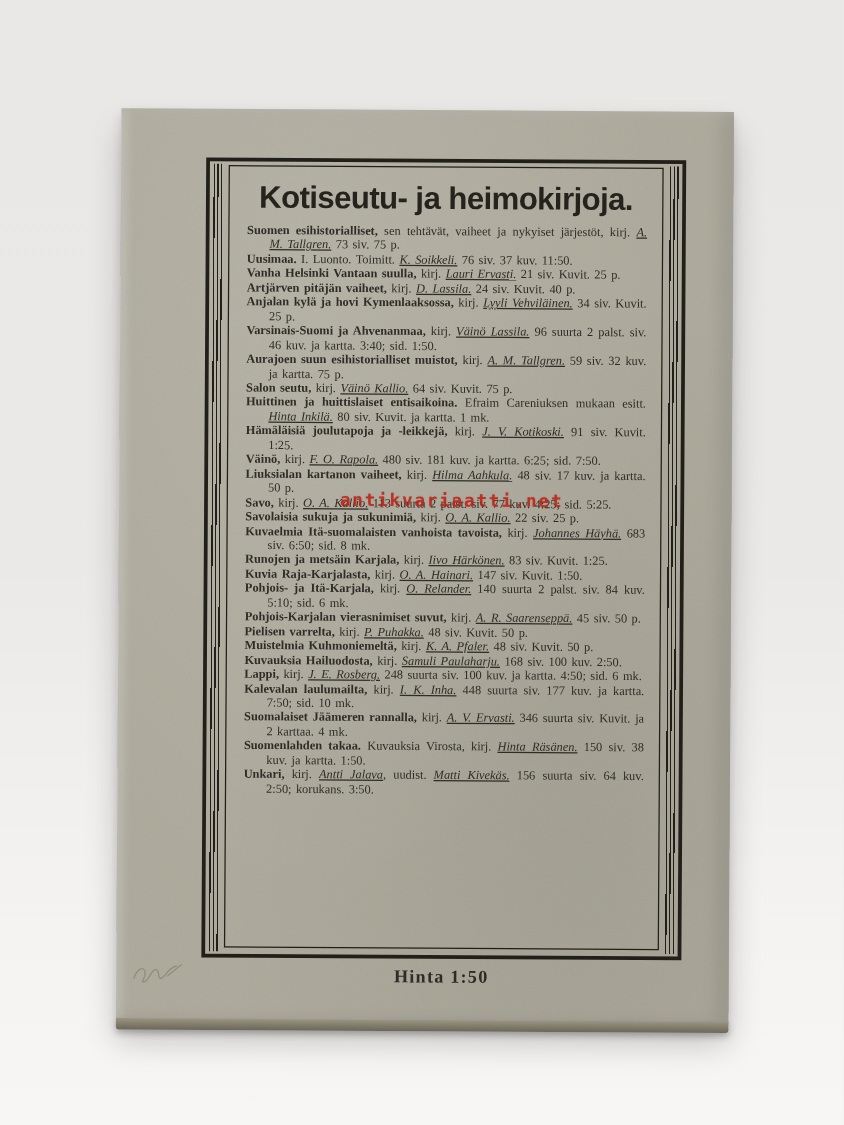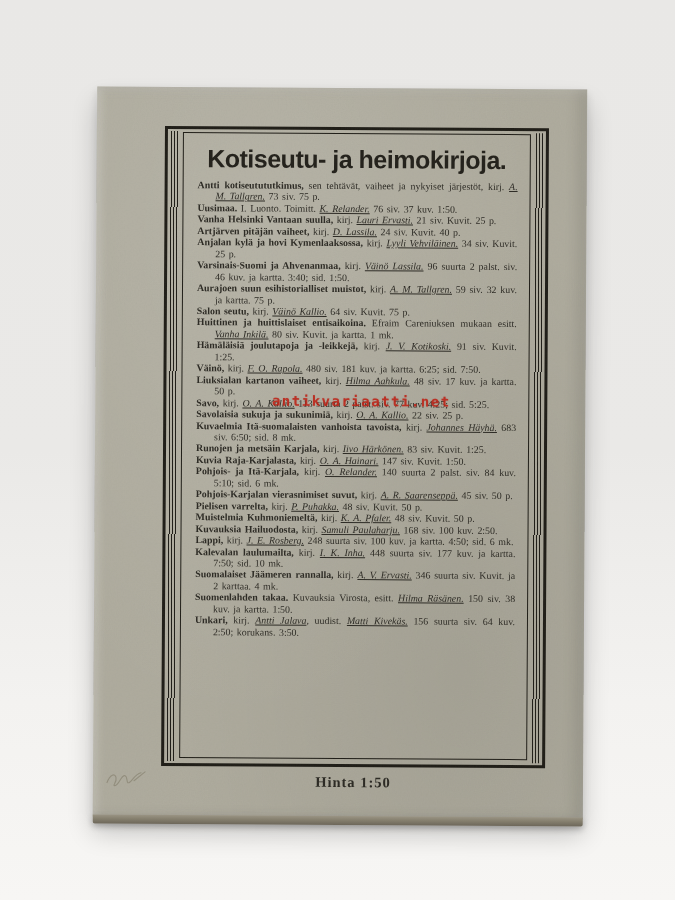--- a/index.html
+++ b/index.html
@@ -78,46 +78,46 @@
 <body>
 
 <div class="book">
 
   <div class="frame">
     <div class="frame-rules left"></div>
     <div class="frame-rules right"></div>
     <div class="frame-inner">
       <div class="cover-title">Kotiseutu- ja heimokirjoja.</div>
       <div class="book-list">
-          <div class="entry"><span class="seg-bold">Antti kotiseutututkimus,</span><span class="seg-regular"> sen tehtävät, vaiheet ja nykyiset järjestöt, kirj. </span><span class="seg-italic">A. M. Tallgren.</span><span class="seg-regular"> 73 siv. 75 p.</span></div>
-          <div class="entry"><span class="seg-bold">Uusimaa.</span><span class="seg-regular"> I. Luonto. Toimitt. </span><span class="seg-italic">K. Relander.</span><span class="seg-regular"> 76 siv. 37 kuv. 1:50.</span></div>
+          <div class="entry"><span class="seg-bold">Suomen esihistorialliset,</span><span class="seg-regular"> sen tehtävät, vaiheet ja nykyiset järjestöt, kirj. </span><span class="seg-italic">A. M. Tallgren.</span><span class="seg-regular"> 73 siv. 75 p.</span></div>
+          <div class="entry"><span class="seg-bold">Uusimaa.</span><span class="seg-regular"> I. Luonto. Toimitt. </span><span class="seg-italic">K. Soikkeli.</span><span class="seg-regular"> 76 siv. 37 kuv. 11:50.</span></div>
           <div class="entry"><span class="seg-bold">Vanha Helsinki Vantaan suulla,</span><span class="seg-regular"> kirj. </span><span class="seg-italic">Lauri Ervasti.</span><span class="seg-regular"> 21 siv. Kuvit. 25 p.</span></div>
           <div class="entry"><span class="seg-bold">Artjärven pitäjän vaiheet,</span><span class="seg-regular"> kirj. </span><span class="seg-italic">D. Lassila.</span><span class="seg-regular"> 24 siv. Kuvit. 40 p.</span></div>
           <div class="entry"><span class="seg-bold">Anjalan kylä ja hovi Kymenlaaksossa,</span><span class="seg-regular"> kirj. </span><span class="seg-italic">Lyyli Vehviläinen.</span><span class="seg-regular"> 34 siv. Kuvit. 25 p.</span></div>
           <div class="entry"><span class="seg-bold">Varsinais-Suomi ja Ahvenanmaa,</span><span class="seg-regular"> kirj. </span><span class="seg-italic">Väinö Lassila.</span><span class="seg-regular"> 96 suurta 2 palst. siv. 46 kuv. ja kartta. 3:40; sid. 1:50.</span></div>
           <div class="entry"><span class="seg-bold">Aurajoen suun esihistorialliset muistot,</span><span class="seg-regular"> kirj. </span><span class="seg-italic">A. M. Tallgren.</span><span class="seg-regular"> 59 siv. 32 kuv. ja kartta. 75 p.</span></div>
           <div class="entry"><span class="seg-bold">Salon seutu,</span><span class="seg-regular"> kirj. </span><span class="seg-italic">Väinö Kallio.</span><span class="seg-regular"> 64 siv. Kuvit. 75 p.</span></div>
-          <div class="entry"><span class="seg-bold">Huittinen ja huittislaiset entisaikoina.</span><span class="seg-regular"> Efraim Careniuksen mukaan esitt. </span><span class="seg-italic">Vanha Inkilä.</span><span class="seg-regular"> 80 siv. Kuvit. ja kartta. 1 mk.</span></div>
+          <div class="entry"><span class="seg-bold">Huittinen ja huittislaiset entisaikoina.</span><span class="seg-regular"> Efraim Careniuksen mukaan esitt. </span><span class="seg-italic">Hinta Inkilä.</span><span class="seg-regular"> 80 siv. Kuvit. ja kartta. 1 mk.</span></div>
           <div class="entry"><span class="seg-bold">Hämäläisiä joulutapoja ja -leikkejä,</span><span class="seg-regular"> kirj. </span><span class="seg-italic">J. V. Kotikoski.</span><span class="seg-regular"> 91 siv. Kuvit. 1:25.</span></div>
           <div class="entry"><span class="seg-bold">Väinö,</span><span class="seg-regular"> kirj. </span><span class="seg-italic">F. O. Rapola.</span><span class="seg-regular"> 480 siv. 181 kuv. ja kartta. 6:25; sid. 7:50.</span></div>
           <div class="entry"><span class="seg-bold">Liuksialan kartanon vaiheet,</span><span class="seg-regular"> kirj. </span><span class="seg-italic">Hilma Aahkula.</span><span class="seg-regular"> 48 siv. 17 kuv. ja kartta. 50 p.</span></div>
           <div class="entry"><span class="seg-bold">Savo,</span><span class="seg-regular"> kirj. </span><span class="seg-italic">O. A. Kallio.</span><span class="seg-regular"> 113 suurta 2 palst. siv. 77 kuv. 4:25; sid. 5:25.</span></div>
           <div class="entry"><span class="seg-bold">Savolaisia sukuja ja sukunimiä,</span><span class="seg-regular"> kirj. </span><span class="seg-italic">O. A. Kallio.</span><span class="seg-regular"> 22 siv. 25 p.</span></div>
           <div class="entry"><span class="seg-bold">Kuvaelmia Itä-suomalaisten vanhoista tavoista,</span><span class="seg-regular"> kirj. </span><span class="seg-italic">Johannes Häyhä.</span><span class="seg-regular"> 683 siv. 6:50; sid. 8 mk.</span></div>
           <div class="entry"><span class="seg-bold">Runojen ja metsäin Karjala,</span><span class="seg-regular"> kirj. </span><span class="seg-italic">Iivo Härkönen.</span><span class="seg-regular"> 83 siv. Kuvit. 1:25.</span></div>
           <div class="entry"><span class="seg-bold">Kuvia Raja-Karjalasta,</span><span class="seg-regular"> kirj. </span><span class="seg-italic">O. A. Hainari.</span><span class="seg-regular"> 147 siv. Kuvit. 1:50.</span></div>
           <div class="entry"><span class="seg-bold">Pohjois- ja Itä-Karjala,</span><span class="seg-regular"> kirj. </span><span class="seg-italic">O. Relander.</span><span class="seg-regular"> 140 suurta 2 palst. siv. 84 kuv. 5:10; sid. 6 mk.</span></div>
           <div class="entry"><span class="seg-bold">Pohjois-Karjalan vierasnimiset suvut,</span><span class="seg-regular"> kirj. </span><span class="seg-italic">A. R. Saarenseppä.</span><span class="seg-regular"> 45 siv. 50 p.</span></div>
           <div class="entry"><span class="seg-bold">Pielisen varrelta,</span><span class="seg-regular"> kirj. </span><span class="seg-italic">P. Puhakka.</span><span class="seg-regular"> 48 siv. Kuvit. 50 p.</span></div>
           <div class="entry"><span class="seg-bold">Muistelmia Kuhmoniemeltä,</span><span class="seg-regular"> kirj. </span><span class="seg-italic">K. A. Pfaler.</span><span class="seg-regular"> 48 siv. Kuvit. 50 p.</span></div>
           <div class="entry"><span class="seg-bold">Kuvauksia Hailuodosta,</span><span class="seg-regular"> kirj. </span><span class="seg-italic">Samuli Paulaharju.</span><span class="seg-regular"> 168 siv. 100 kuv. 2:50.</span></div>
           <div class="entry"><span class="seg-bold">Lappi,</span><span class="seg-regular"> kirj. </span><span class="seg-italic">J. E. Rosberg.</span><span class="seg-regular"> 248 suurta siv. 100 kuv. ja kartta. 4:50; sid. 6 mk.</span></div>
           <div class="entry"><span class="seg-bold">Kalevalan laulumailta,</span><span class="seg-regular"> kirj. </span><span class="seg-italic">I. K. Inha.</span><span class="seg-regular"> 448 suurta siv. 177 kuv. ja kartta. 7:50; sid. 10 mk.</span></div>
           <div class="entry"><span class="seg-bold">Suomalaiset Jäämeren rannalla,</span><span class="seg-regular"> kirj. </span><span class="seg-italic">A. V. Ervasti.</span><span class="seg-regular"> 346 suurta siv. Kuvit. ja 2 karttaa. 4 mk.</span></div>
-          <div class="entry"><span class="seg-bold">Suomenlahden takaa.</span><span class="seg-regular"> Kuvauksia Virosta, esitt. </span><span class="seg-italic">Hilma Räsänen.</span><span class="seg-regular"> 150 siv. 38 kuv. ja kartta. 1:50.</span></div>
+          <div class="entry"><span class="seg-bold">Suomenlahden takaa.</span><span class="seg-regular"> Kuvauksia Virosta, kirj. </span><span class="seg-italic">Hinta Räsänen.</span><span class="seg-regular"> 150 siv. 38 kuv. ja kartta. 1:50.</span></div>
           <div class="entry"><span class="seg-bold">Unkari,</span><span class="seg-regular"> kirj. </span><span class="seg-italic">Antti Jalava</span><span class="seg-regular">, uudist. </span><span class="seg-italic">Matti Kivekäs.</span><span class="seg-regular"> 156 suurta siv. 64 kuv. 2:50; korukans. 3:50.</span></div>
         </div>
     </div>
   </div>
 
   <div class="watermark">antikvariaatti.net</div>
 
   <div class="price-line">Hinta 1:50</div>
 
   <svg class="handwriting" width="48" height="30" viewBox="0 0 48 30">

